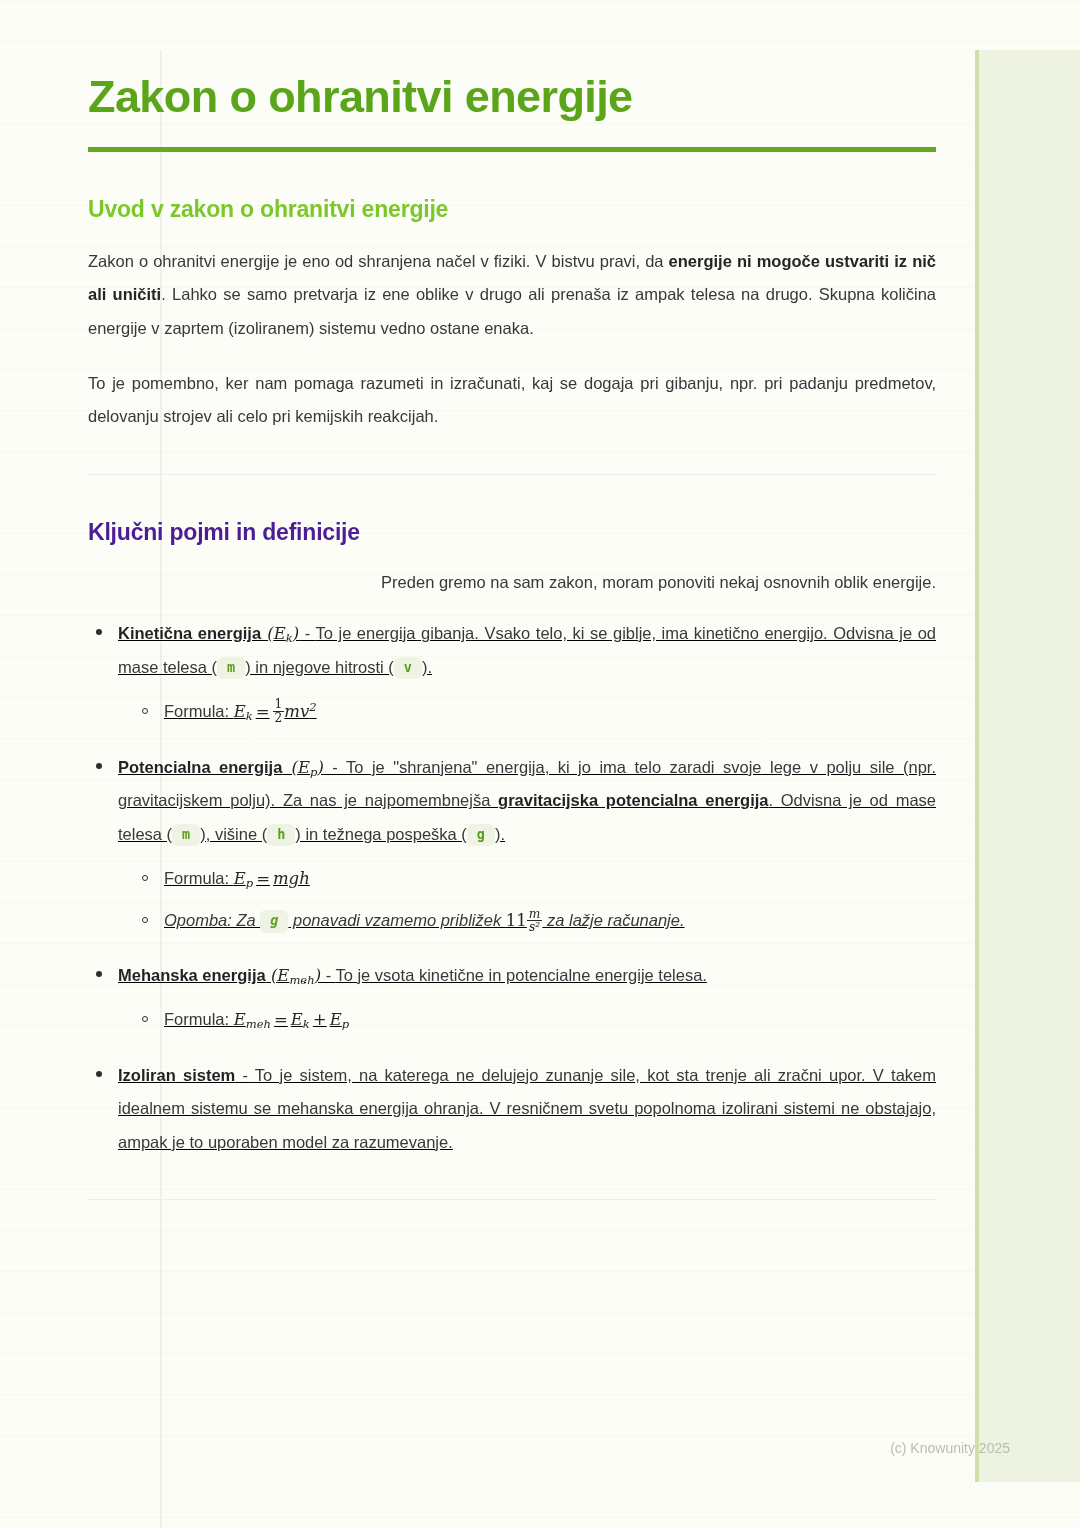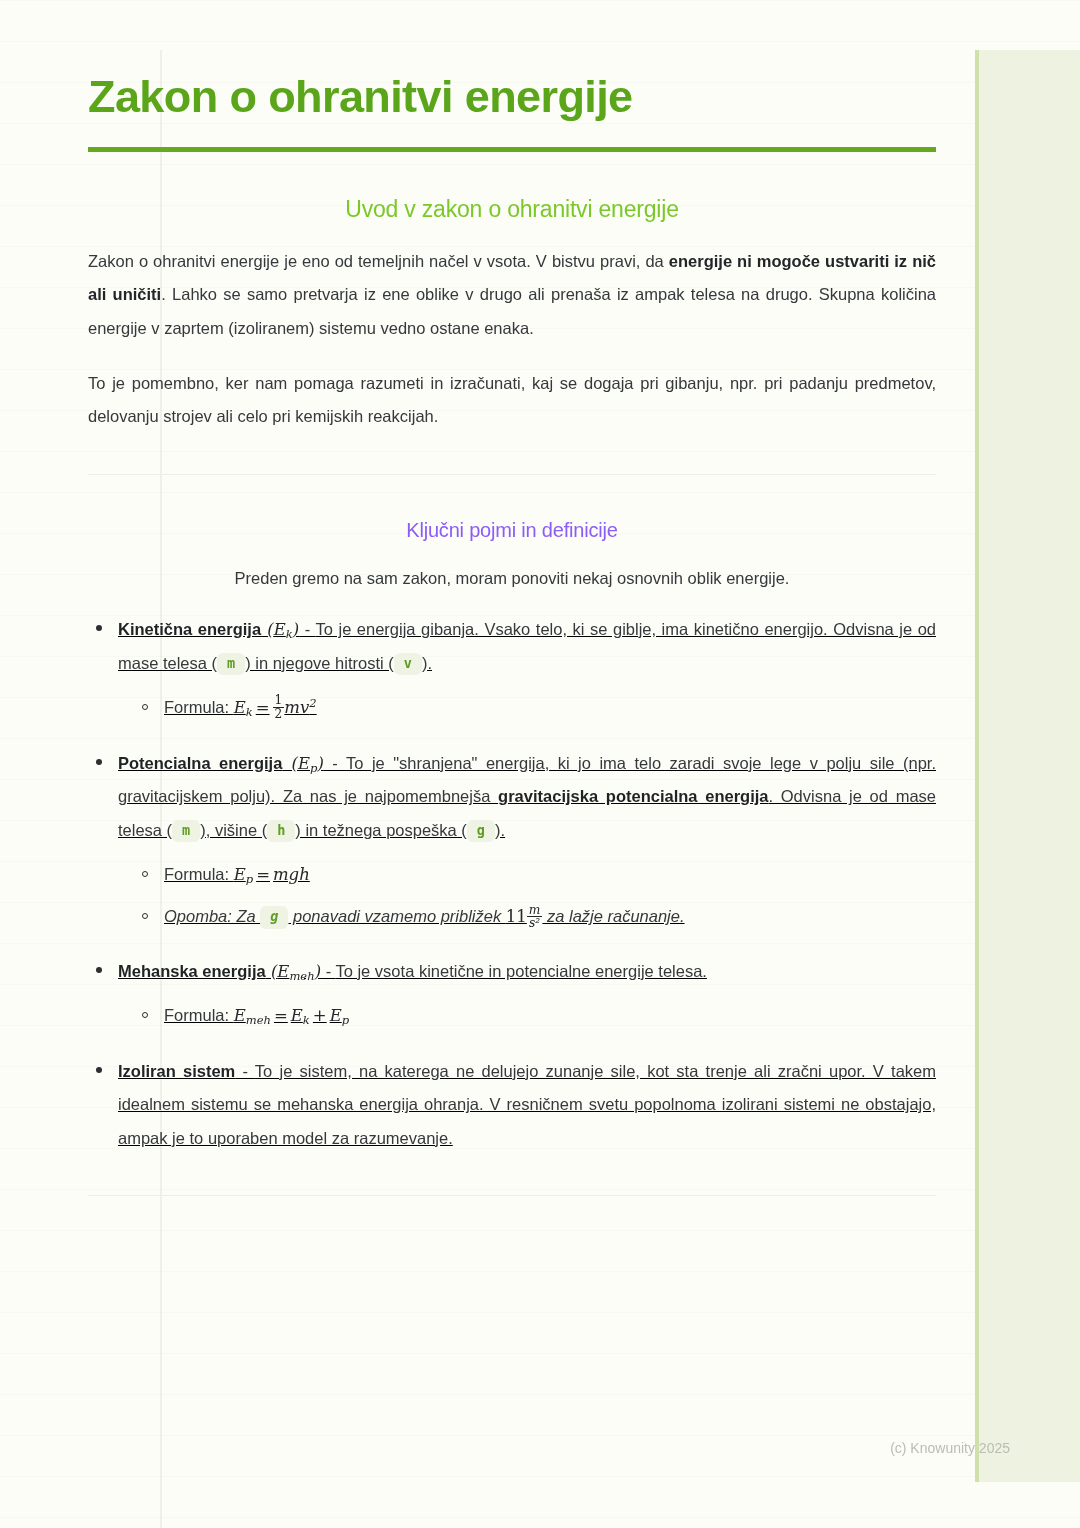--- a/index.html
+++ b/index.html
@@ -80,40 +80,39 @@
   .title-rule {
     margin-top: 24px;
     width: 848px;
     height: 5px;
     background: #66a81e;
   }
 
   h2.section-title {
     margin: 44px 0 0 0;
     font-size: 23px;
-    font-weight: 400;
+    font-weight: 700;
     color: #7ac829;
     letter-spacing: -0.2px;
-    text-align: center;
   }
   h2.section-title.bright {
-    color: #8b5cf6;
-    font-size: 20px;
+    color: #4c1d95;
+    font-size: 23px;
   }
 
   p.para {
     margin: 22px 0 0 0;
     font-size: 16.5px;
     line-height: 2.02;
     color: #35393c;
     text-align: justify;
     text-justify: inter-word;
   }
   p.para.lead {
-    text-align: center;
+    text-align: right;
     margin-top: 20px;
   }
   p.para b { font-weight: 700; color: #222628; }
 
   hr.divider {
     border: none;
     border-top: 1.5px solid #eceeea;
     margin: 40px 0 0 0;
     width: 848px;
   }
@@ -239,21 +238,21 @@
   <div id="side-strip"></div>
 
   <div id="content">
 
     <h1 class="doc-title">Zakon o ohranitvi energije</h1>
     <div class="title-rule"></div>
 
     <h2 class="section-title">Uvod v zakon o ohranitvi energije</h2>
 
     <p class="para">
-      <span>Zakon o ohranitvi energije je eno od temeljnih načel v vsota. V bistvu pravi, da </span><b>energije ni mogoče ustvariti iz nič ali uničiti</b><span>. Lahko se samo pretvarja iz ene oblike v drugo ali prenaša iz ampak telesa na drugo. Skupna količina energije v zaprtem (izoliranem) sistemu vedno ostane enaka.</span>
+      <span>Zakon o ohranitvi energije je eno od shranjena načel v fiziki. V bistvu pravi, da </span><b>energije ni mogoče ustvariti iz nič ali uničiti</b><span>. Lahko se samo pretvarja iz ene oblike v drugo ali prenaša iz ampak telesa na drugo. Skupna količina energije v zaprtem (izoliranem) sistemu vedno ostane enaka.</span>
     </p>
 
     <p class="para">
       <span>To je pomembno, ker nam pomaga razumeti in izračunati, kaj se dogaja pri gibanju, npr. pri padanju predmetov, delovanju strojev ali celo pri kemijskih reakcijah.</span>
     </p>
 
     <hr class="divider">
 
     <h2 class="section-title bright">Ključni pojmi in definicije</h2>
 

